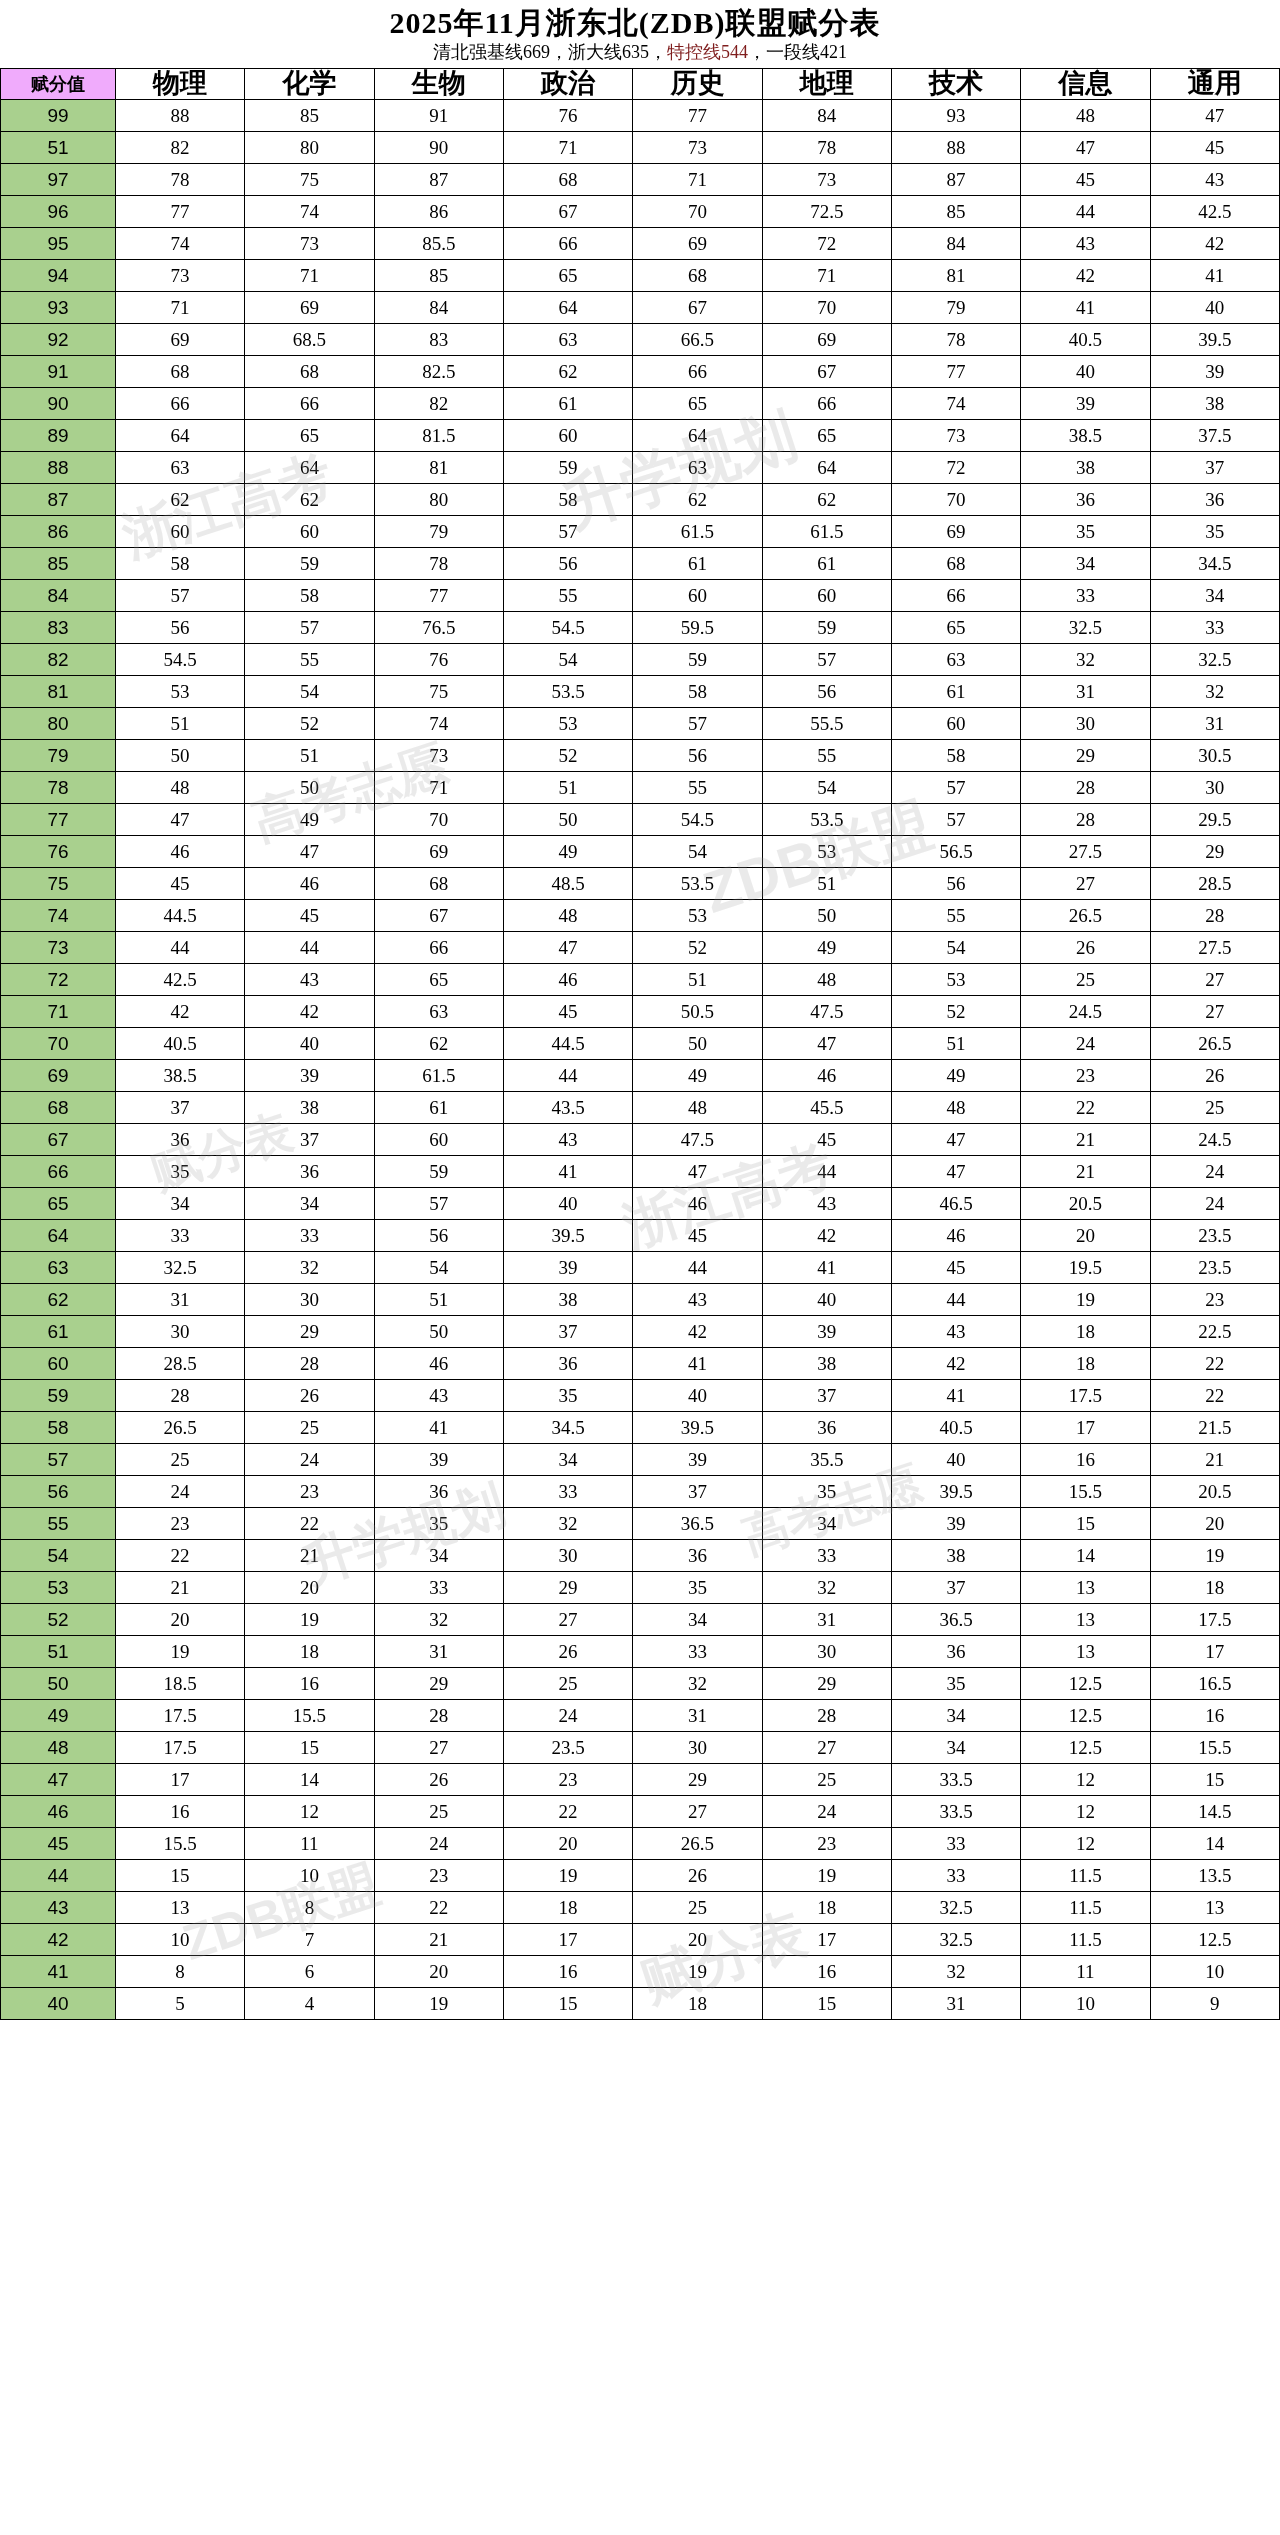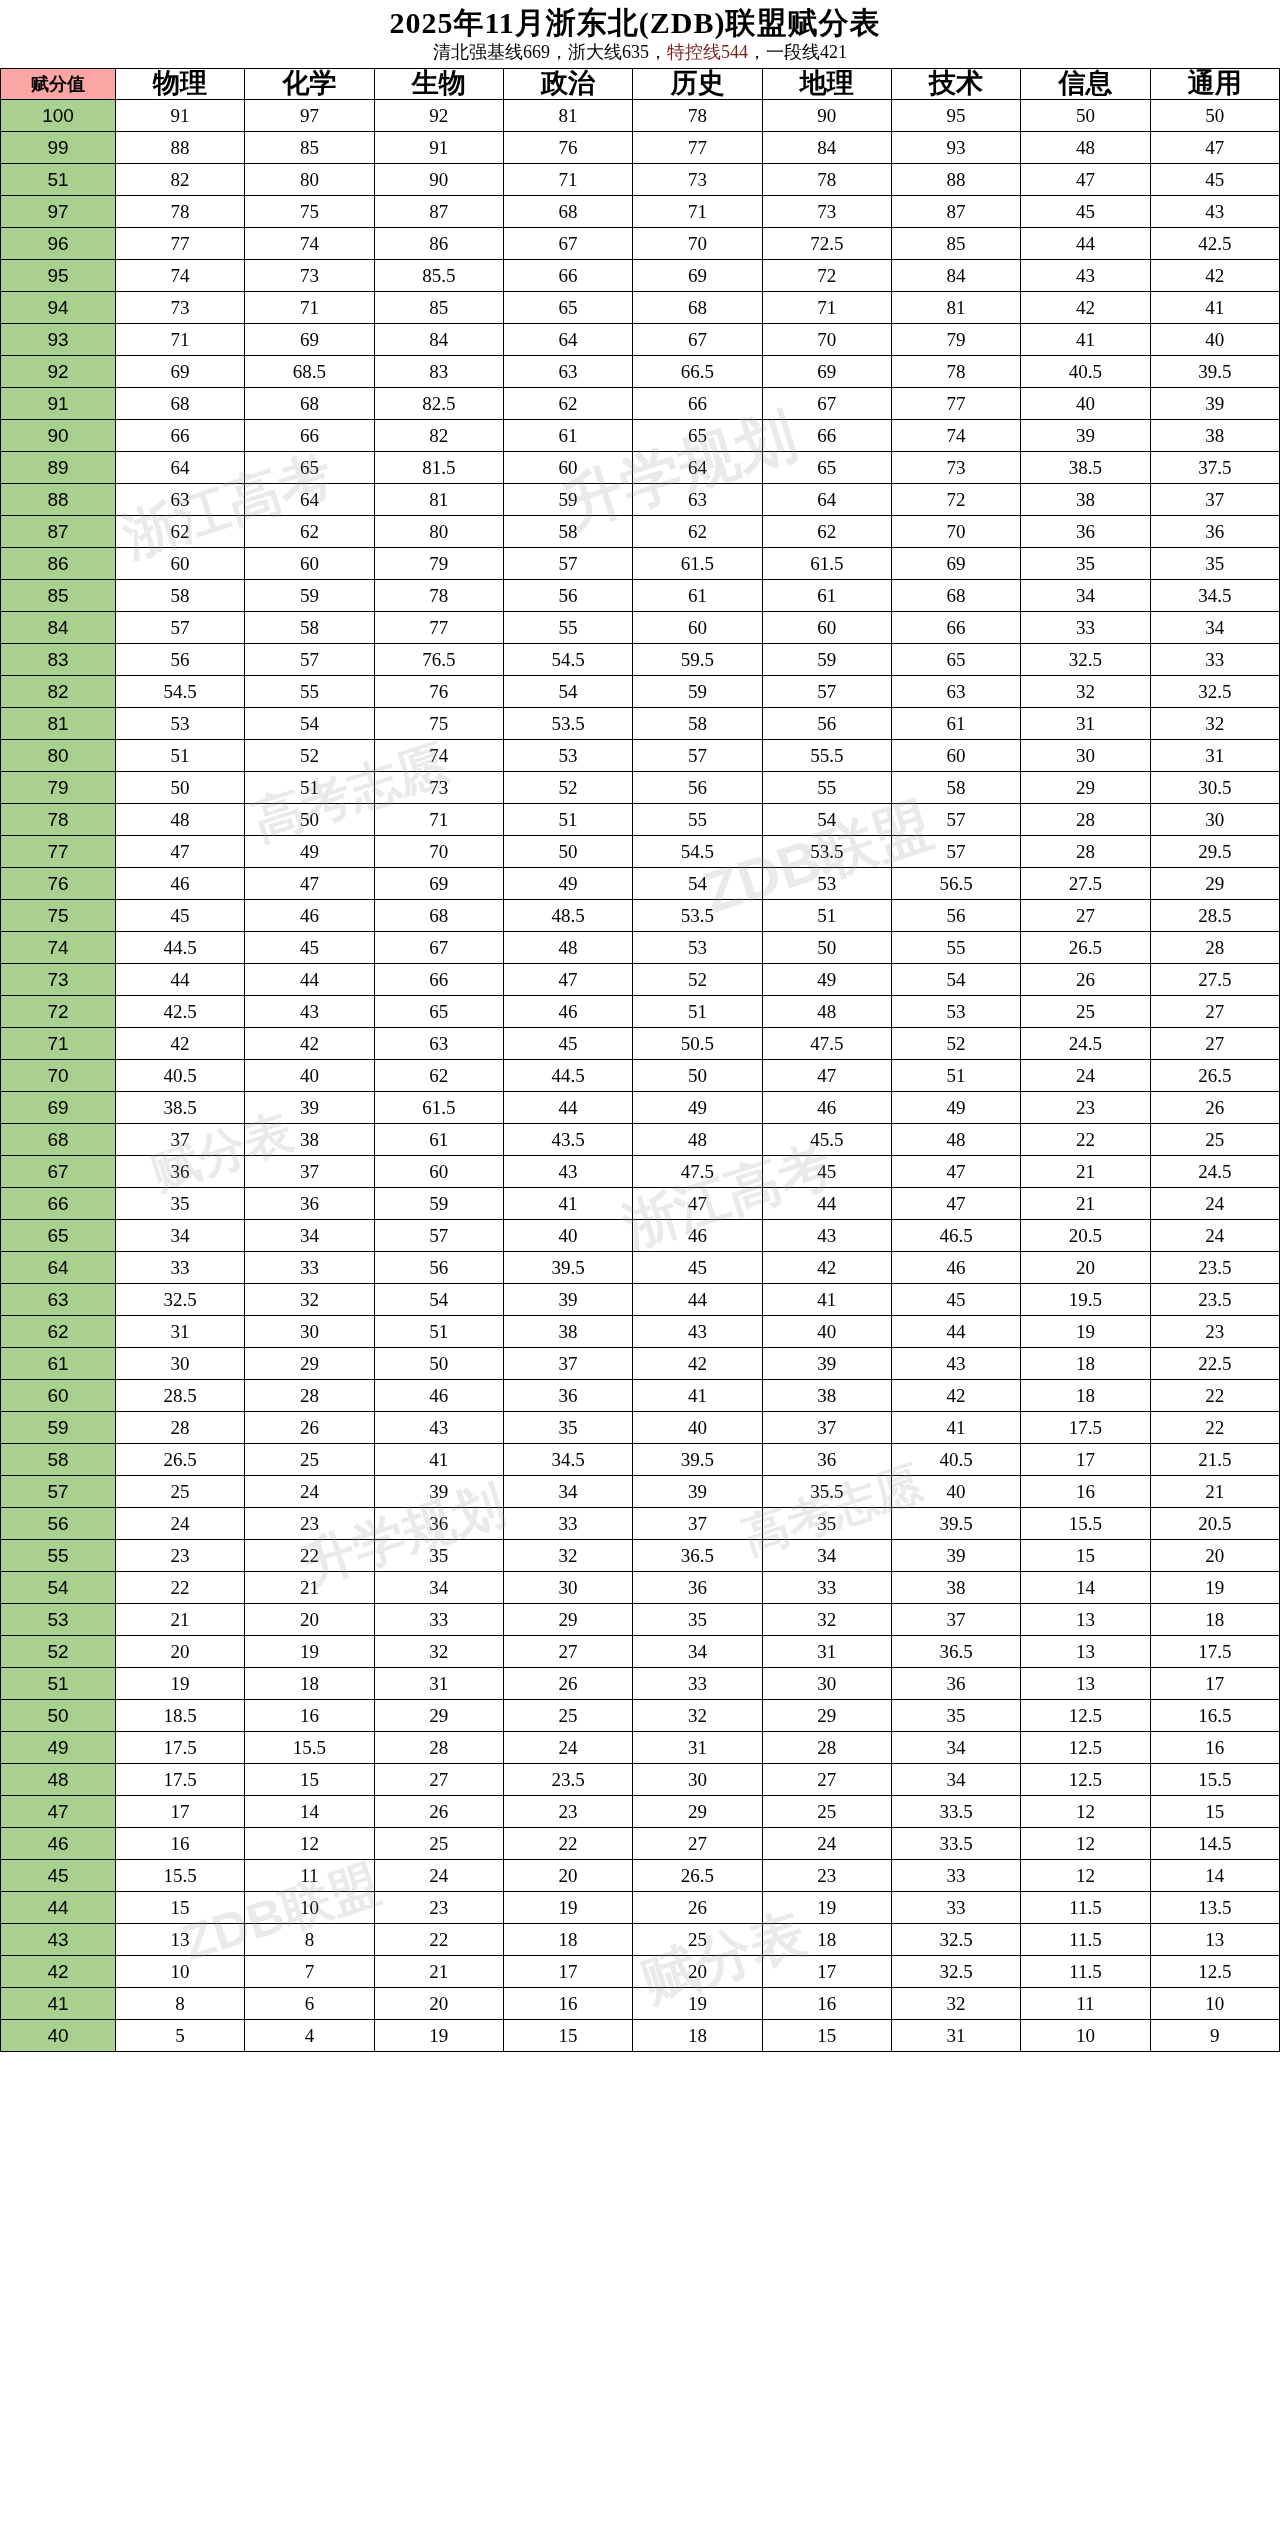--- a/index.html
+++ b/index.html
@@ -40,21 +40,21 @@
     white-space:nowrap;
   }
   thead th{
     font-size:27px;
     font-weight:bold;
     height:30px;
     font-family:"Liberation Sans", sans-serif;
   }
   thead th.scorecol{
     font-size:18px;
-    background:#fca5a5;
+    background:#f0abfc;
   }
   tbody td.scorecol{
     background:#a9d08e;
     font-family:"Liberation Sans", sans-serif;
     font-size:19px;
     font-weight:normal;
   }
   tbody td{font-family:"Liberation Serif", serif;}
   col.c0{width:88px;}
   col.cx{width:99px;}
@@ -108,32 +108,20 @@
           <th>政治</th>
           <th>历史</th>
           <th>地理</th>
           <th>技术</th>
           <th>信息</th>
           <th>通用</th>
         </tr>
     </thead>
     <tbody id="table-body">
         <tr>
-          <td class="scorecol">100</td>
-          <td>91</td>
-          <td>97</td>
-          <td>92</td>
-          <td>81</td>
-          <td>78</td>
-          <td>90</td>
-          <td>95</td>
-          <td>50</td>
-          <td>50</td>
-        </tr>
-        <tr>
           <td class="scorecol">99</td>
           <td>88</td>
           <td>85</td>
           <td>91</td>
           <td>76</td>
           <td>77</td>
           <td>84</td>
           <td>93</td>
           <td>48</td>
           <td>47</td>

